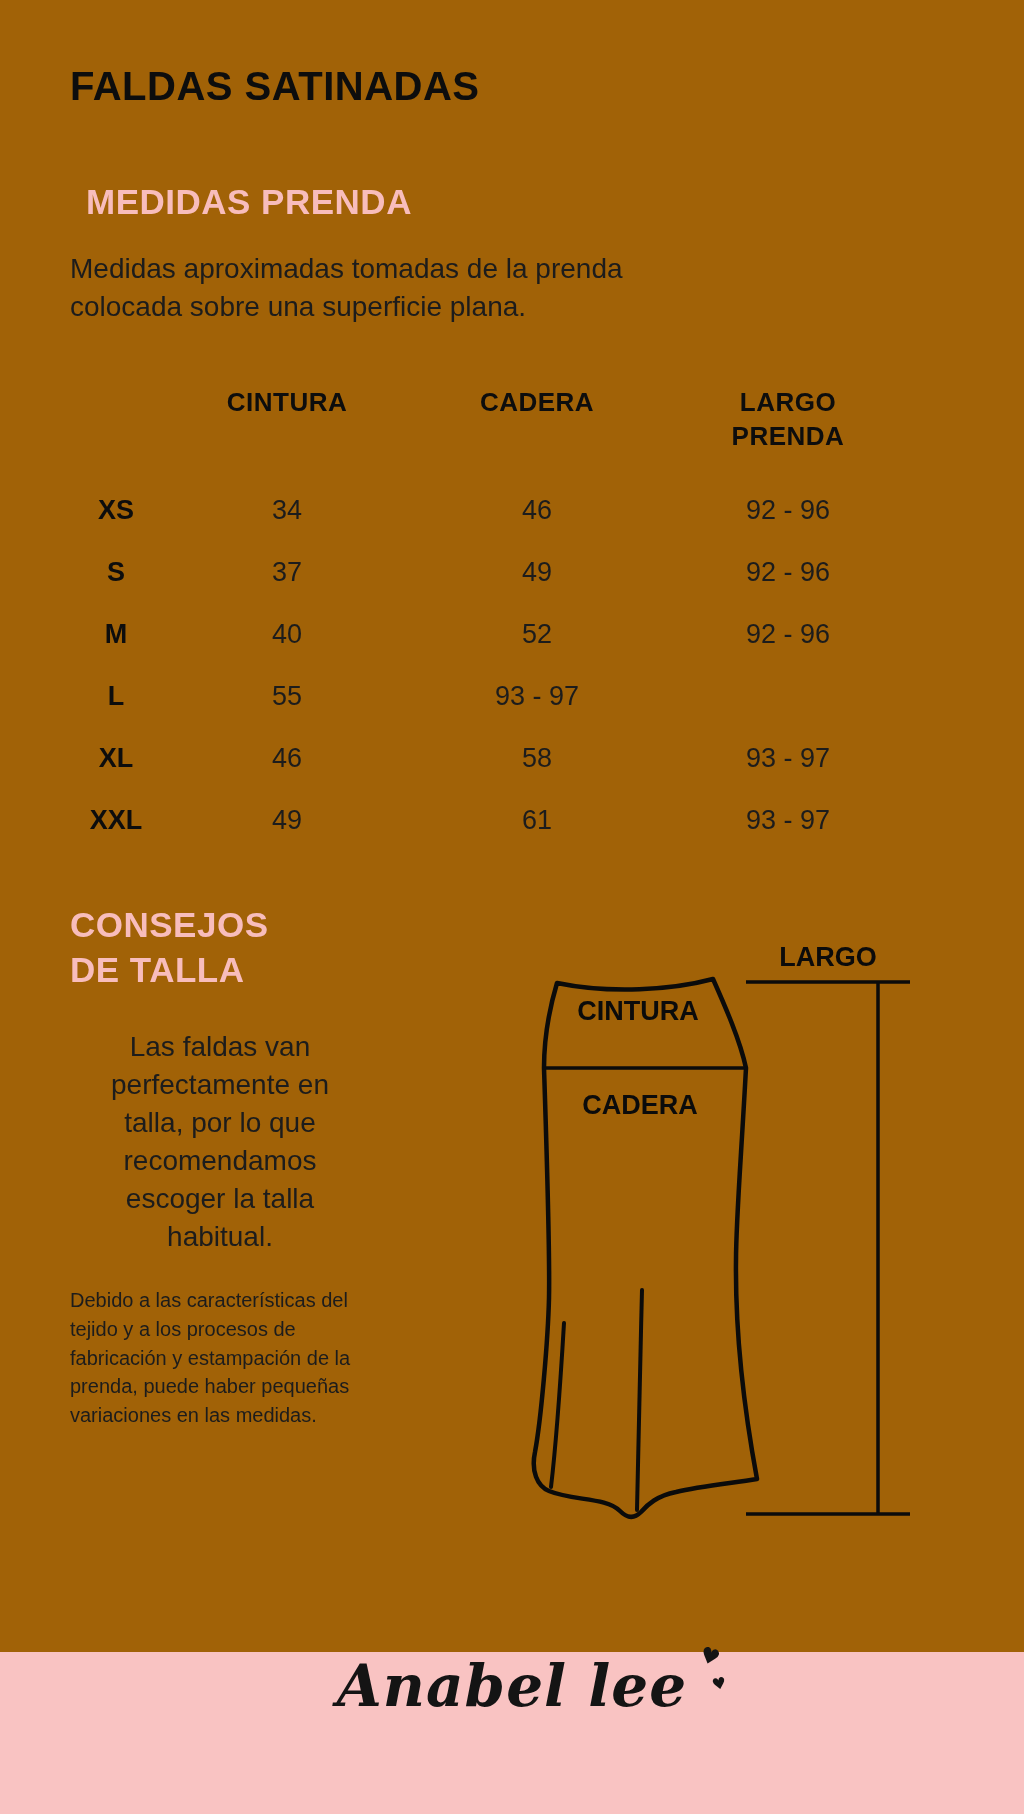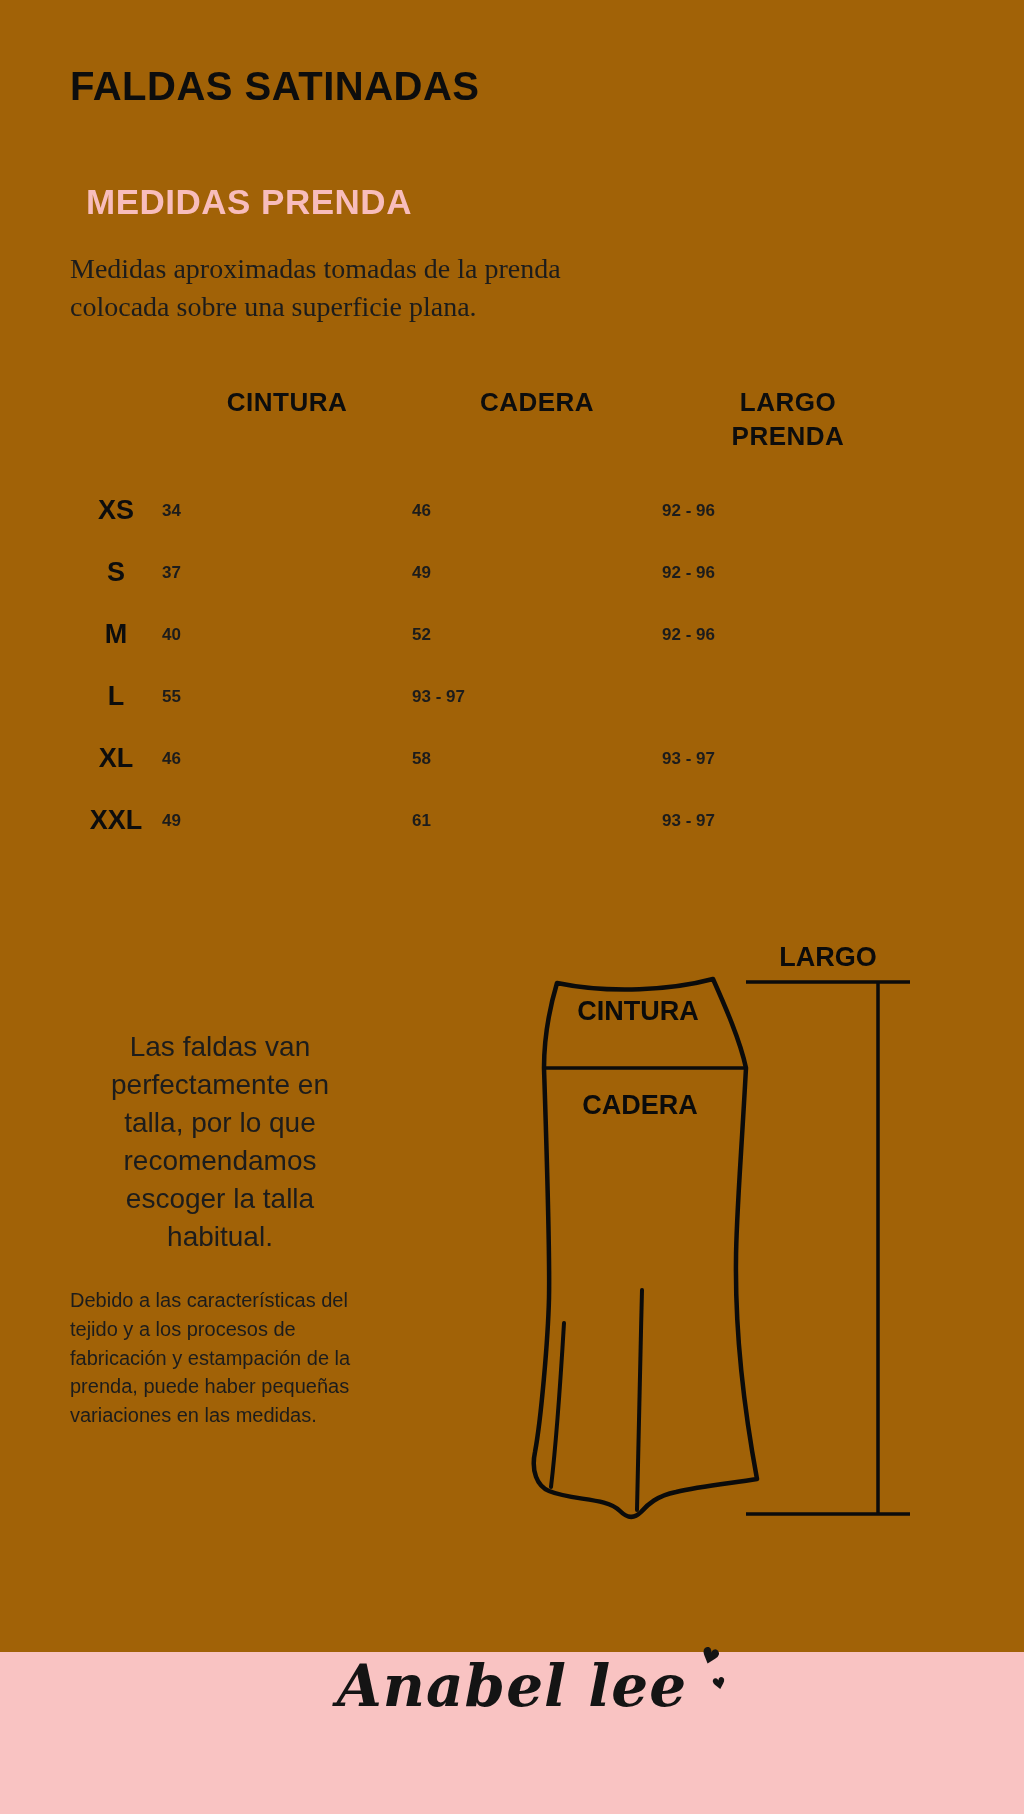--- a/index.html
+++ b/index.html
@@ -23,42 +23,41 @@
   .section-heading {
     font-size: 35px; font-weight: 800; letter-spacing: 0.5px;
     color: var(--accent-pink, #f8bdbc);
     white-space: pre-line; line-height: 1.28;
   }
   .medidas-heading { left: 70px; top: 180px; margin-left: 16px; }
   .medidas-desc {
     left: 70px; top: 250px;
     font-size: 28px; line-height: 1.37; color: #1c1c1c;
     white-space: pre-line;
-    font-family: Liberation Serif, serif;
   }
 
   
   .size-table { left: 70px; top: 385px; width: 844px; }
   .t-head, .t-row {
     display: grid;
     grid-template-columns: 92px 250px 250px 252px;
     align-items: start;
   }
   .t-head .th {
     text-align: center; font-size: 26px; font-weight: 800;
     letter-spacing: 0.5px; line-height: 1.32; white-space: pre-line;
     color: #0d0d0d;
   }
   .t-rows { margin-top: 26px; }
   .t-row { height: 62px; align-items: center; }
   .t-row .size-label {
     font-size: 27px; font-weight: 800; color: #0d0d0d; text-align: center;
   }
   .t-row .cell {
-    font-size: 17px; font-weight: 700; color: #1c1c1c;
+    text-align: center; font-size: 27px; font-weight: 400; color: #1c1c1c;
   }
 
   
   .consejos-heading { left: 70px; top: 903px; }
   .consejos-text {
     left: 70px; top: 1028px; width: 300px;
     font-size: 28px; line-height: 1.36; color: #1c1c1c;
     white-space: pre-line;
     text-align: center;
   }
@@ -142,20 +141,22 @@
       </div>
       <div class="t-row">
         <div class="size-label">XXL</div>
         <div class="cell">49</div>
         <div class="cell">61</div>
         <div class="cell">93 - 97</div>
       </div>
     </div>
   </div>
 
+  <div class="abs section-heading consejos-heading">CONSEJOS
+DE TALLA</div>
 
   <div class="abs consejos-text">Las faldas van
 perfectamente en
 talla, por lo que
 recomendamos
 escoger la talla
 habitual.</div>
 
   <div class="abs consejos-note">Debido a las características del
 tejido y a los procesos de

